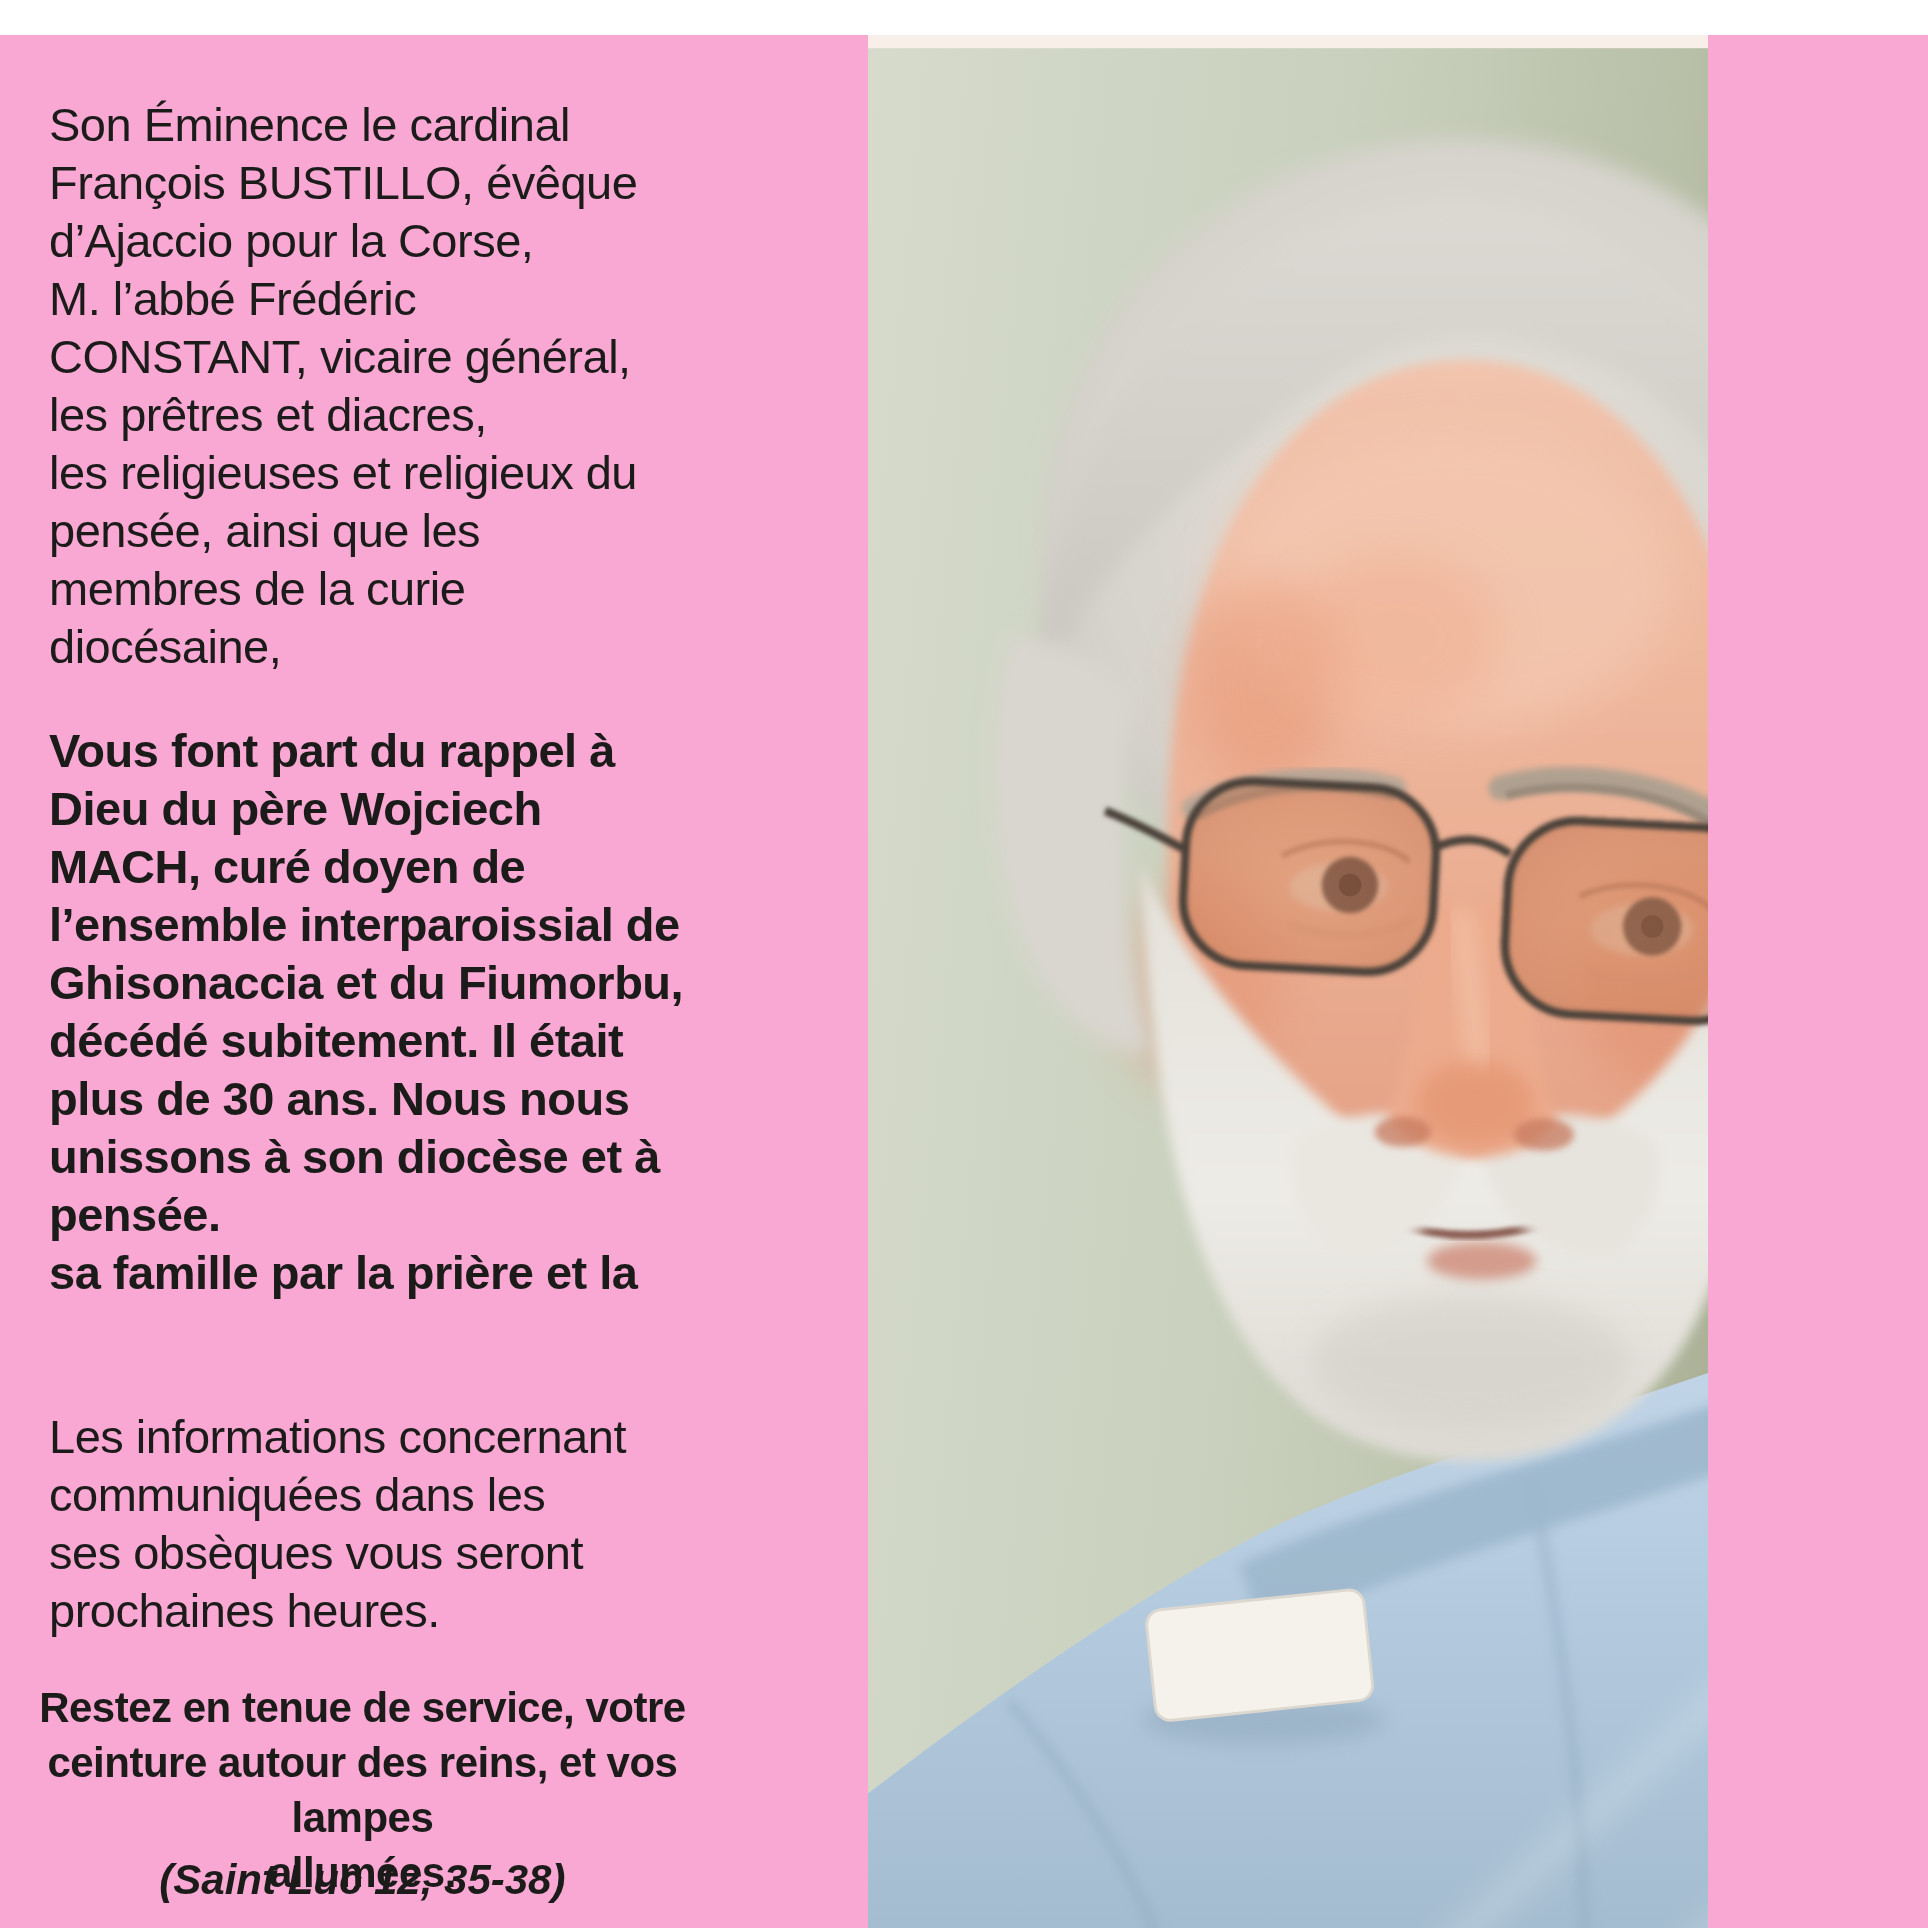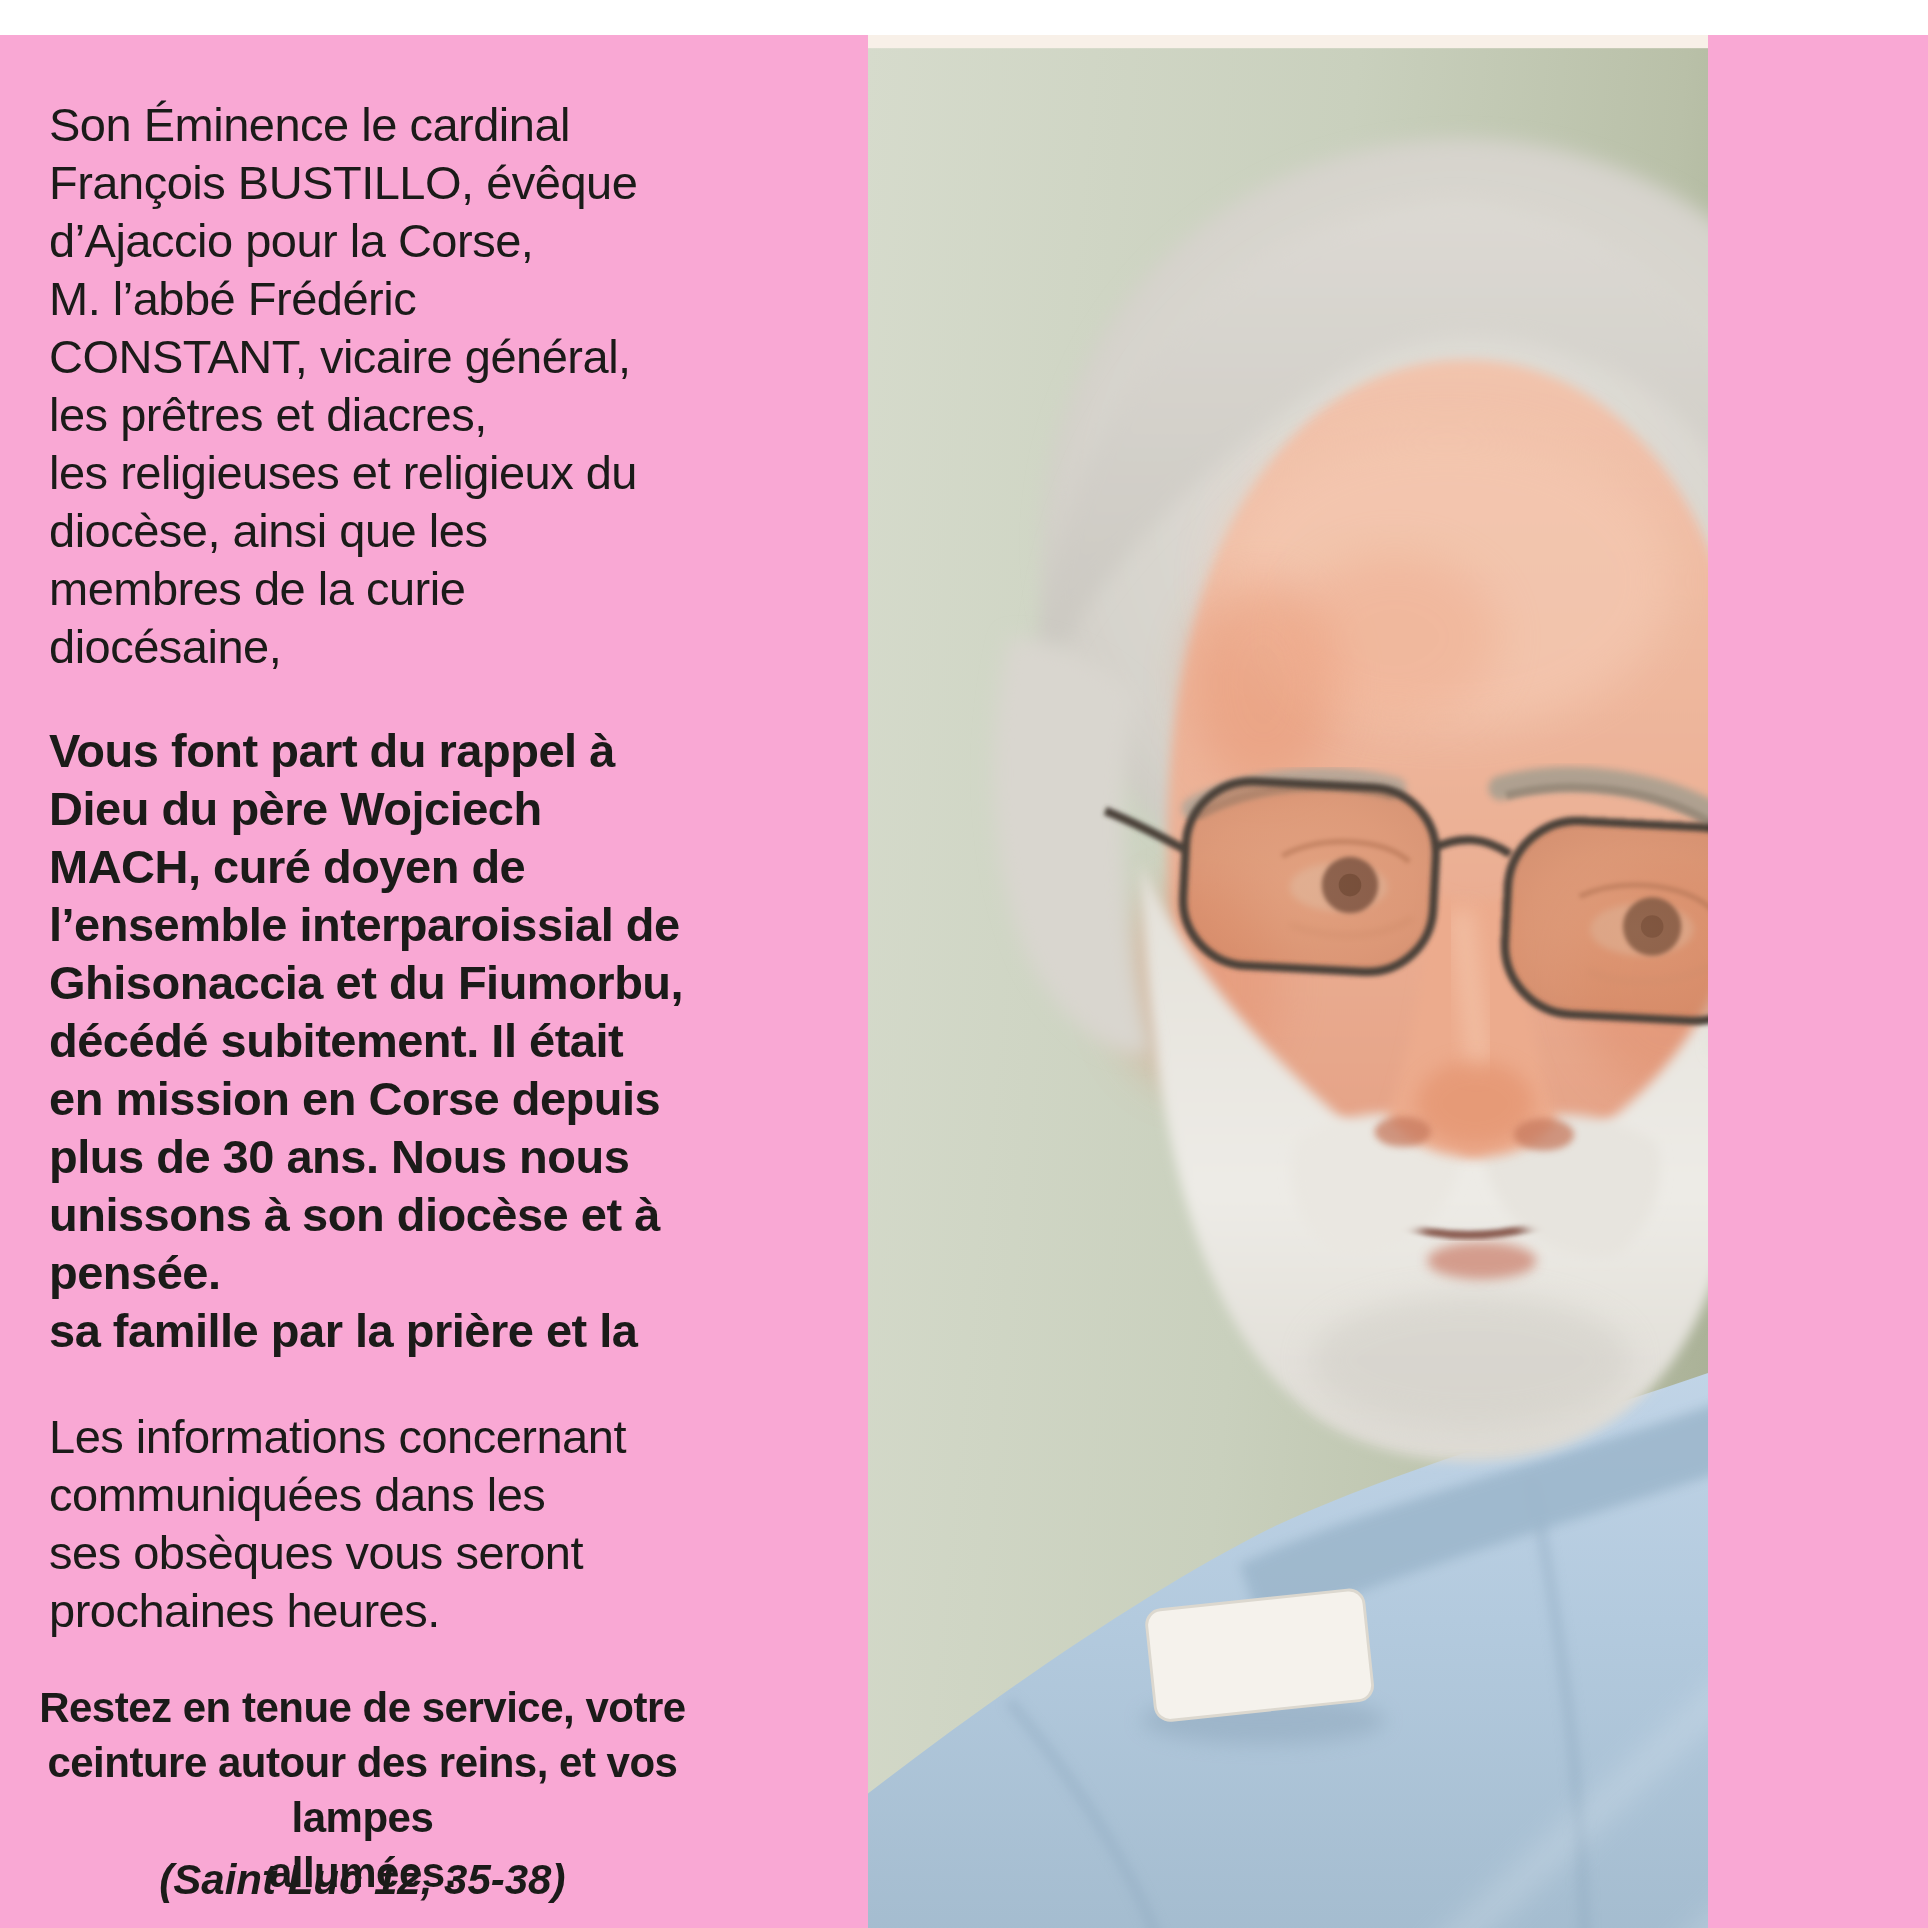--- a/index.html
+++ b/index.html
@@ -31,33 +31,32 @@
   <div class="textcol">
 
     <div class="para p1">
       <div>Son Éminence le cardinal</div>
       <div>François BUSTILLO, évêque</div>
       <div>d’Ajaccio pour la Corse,</div>
       <div>M. l’abbé Frédéric</div>
       <div>CONSTANT, vicaire général,</div>
       <div>les prêtres et diacres,</div>
       <div>les religieuses et religieux du</div>
-      <div>diocèse, ainsi que les</div>
+      <div>pensée, ainsi que les</div>
       <div>membres de la curie</div>
       <div>diocésaine,</div>
     </div>
 
     <div class="para p2">
       <div>Vous font part du rappel à</div>
       <div>Dieu du père Wojciech</div>
       <div>MACH, curé doyen de</div>
       <div>l’ensemble interparoissial de</div>
       <div>Ghisonaccia et du Fiumorbu,</div>
       <div>décédé subitement. Il était</div>
-      <div>en mission en Corse depuis</div>
       <div>plus de 30 ans. Nous nous</div>
       <div>unissons à son diocèse et à</div>
       <div>pensée.</div>
       <div>sa famille par la prière et la</div>
     </div>
 
     <div class="para p3">
       <div>Les informations concernant</div>
       <div>communiquées dans les</div>
       <div>ses obsèques vous seront</div>

